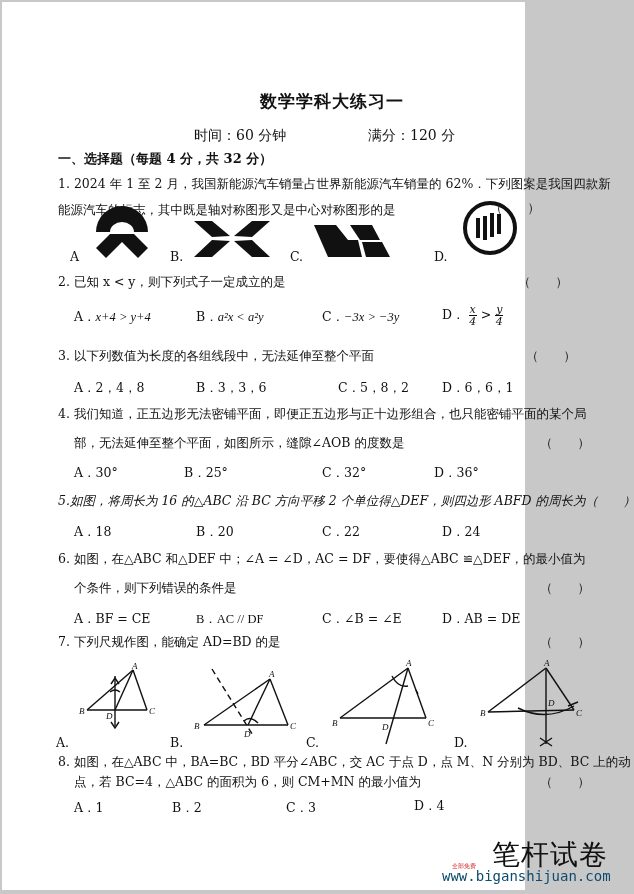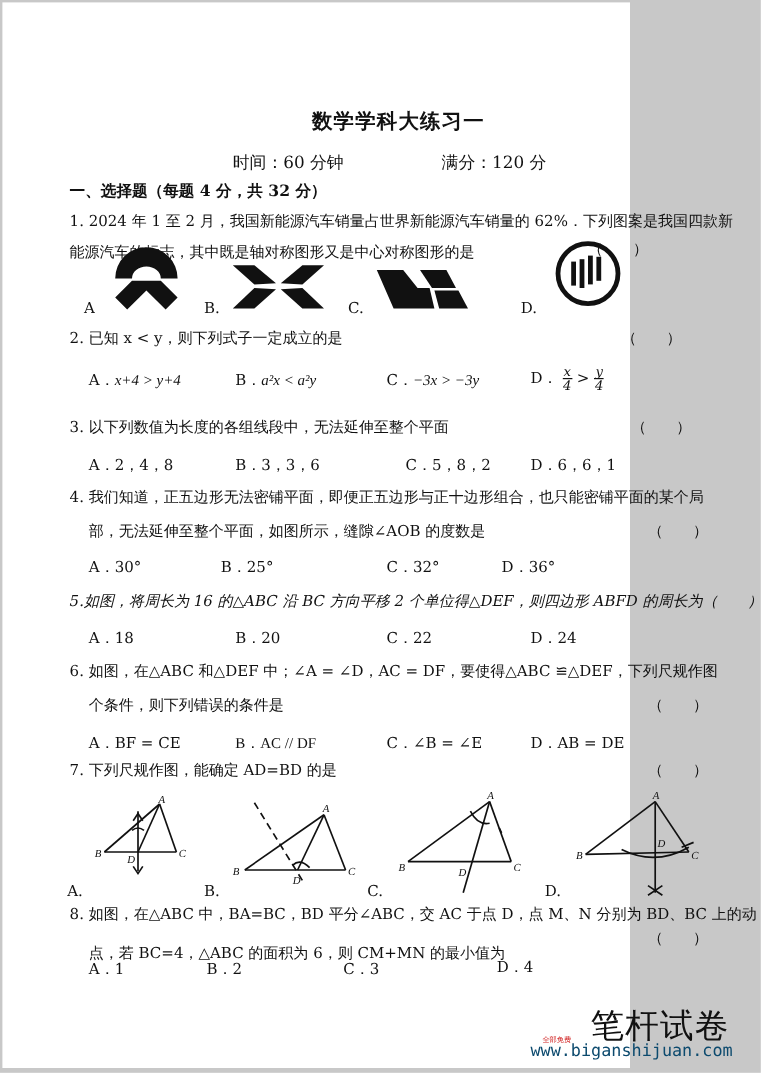--- a/index.html
+++ b/index.html
@@ -98,33 +98,33 @@
     <div class="abs opt" style="left:440px; top:378px;">D．6，6，1</div>
   </div>
 
   <div>
     <div class="abs q" style="left:56px; top:404px;"><span>4.</span> <span>我们知道，正五边形无法密铺平面，即便正五边形与正十边形组合，也只能密铺平面的某个局</span></div>
     <div class="abs q" style="left:72px; top:433px;"><span>部，无法延伸至整个平面，如图所示，缝隙∠AOB 的度数是</span></div>
     <div class="abs paren" style="left:538px; top:433px;">（　　）</div>
     <div class="abs opt" style="left:72px; top:463px;">A．30°</div>
     <div class="abs opt" style="left:182px; top:463px;">B．25°</div>
     <div class="abs opt" style="left:320px; top:463px;">C．32°</div>
-    <div class="abs opt" style="left:416px; top:463px;text-align:center;">D．36°</div>
+    <div class="abs opt" style="left:432px; top:463px;text-align:center;">D．36°</div>
   </div>
 
   <div>
     <div class="abs q" style="left:56px; top:491px;font-style:italic;"><span>5.</span><span>如图，将周长为 16 的△ABC 沿 BC 方向平移 2 个单位得△DEF，则四边形 ABFD 的周长为</span><span>（　　）</span></div>
     <div class="abs opt" style="left:72px; top:522px;">A．18</div>
     <div class="abs opt" style="left:194px; top:522px;">B．20</div>
     <div class="abs opt" style="left:320px; top:522px;">C．22</div>
     <div class="abs opt" style="left:440px; top:522px;">D．24</div>
   </div>
 
   <div>
-    <div class="abs q" style="left:56px; top:549px;"><span>6.</span> <span>如图，在△ABC 和△DEF 中；∠A = ∠D，AC = DF，要使得△ABC ≌△DEF，下列尺规作图</span></div>
+    <div class="abs q" style="left:56px; top:549px;"><span>6.</span> <span>如图，在△ABC 和△DEF 中；∠A = ∠D，AC = DF，要使得△ABC ≌△DEF，的最小值为</span></div>
     <div class="abs q" style="left:72px; top:578px;"><span>个条件，则下列错误的条件是</span></div>
     <div class="abs paren" style="left:538px; top:578px;">（　　）</div>
     <div class="abs opt" style="left:72px; top:609px;text-align:right;">A．BF = CE</div>
     <div class="abs opt" style="left:194px; top:609px;font-family:Liberation Serif, serif;">B．AC // DF</div>
     <div class="abs opt" style="left:320px; top:609px;">C．∠B = ∠E</div>
     <div class="abs opt" style="left:440px; top:609px;">D．AB = DE</div>
   </div>
 
   <div>
     <div class="abs q" style="left:56px; top:632px;"><span>7.</span> <span>下列尺规作图，能确定 AD=BD 的是</span></div>
@@ -201,21 +201,21 @@
         <text x="66" y="6">A</text>
           <text x="2" y="56">B</text>
           <text x="98" y="56">C</text>
           <text x="70" y="46">D</text>
       </g>
     </svg>
   </div>
 
   <div>
     <div class="abs q" style="left:56px; top:752px;"><span>8.</span> <span>如图，在△ABC 中，BA=BC，BD 平分∠ABC，交 AC 于点 D，点 M、N 分别为 BD、BC 上的动</span></div>
-    <div class="abs q" style="left:72px; top:772px;margin-top:12px;"><span>点，若 BC=4，△ABC 的面积为 6，则 CM+MN 的最小值为</span></div>
+    <div class="abs q" style="left:72px; top:772px;"><span>点，若 BC=4，△ABC 的面积为 6，则 CM+MN 的最小值为</span></div>
     <div class="abs paren" style="left:538px; top:772px;">（　　）</div>
     <div class="abs opt" style="left:72px; top:798px;">A．1</div>
     <div class="abs opt" style="left:170px; top:798px;">B．2</div>
     <div class="abs opt" style="left:284px; top:798px;">C．3</div>
     <div class="abs opt" style="left:412px; top:796px;">D．4</div>
   </div>
 
   <div>
     <div class="abs wm-tag" style="left:450px; top:860px;">全部免费</div>
     <div class="abs wm-cn" style="left:490px; top:834px;">笔杆试卷</div>

